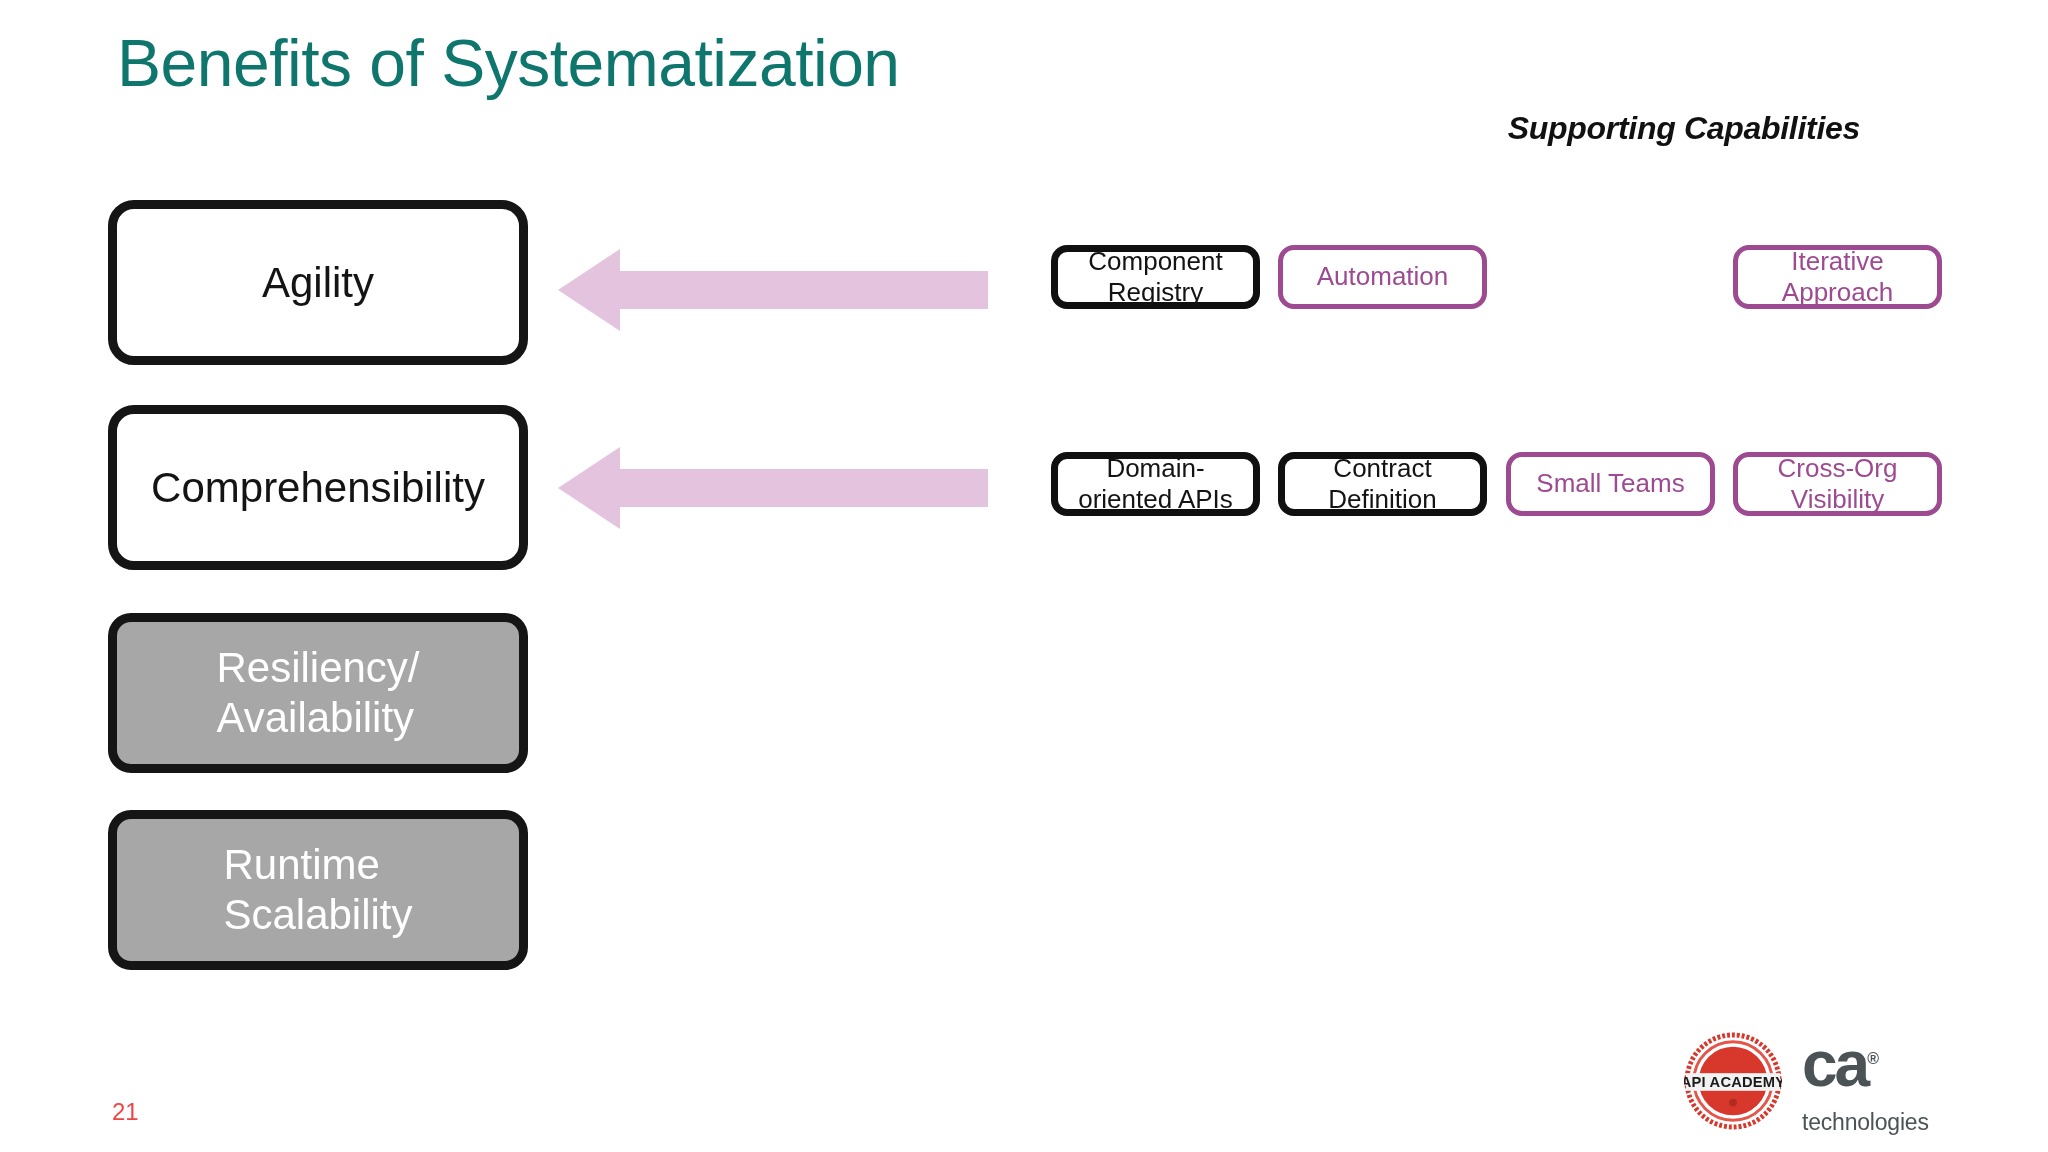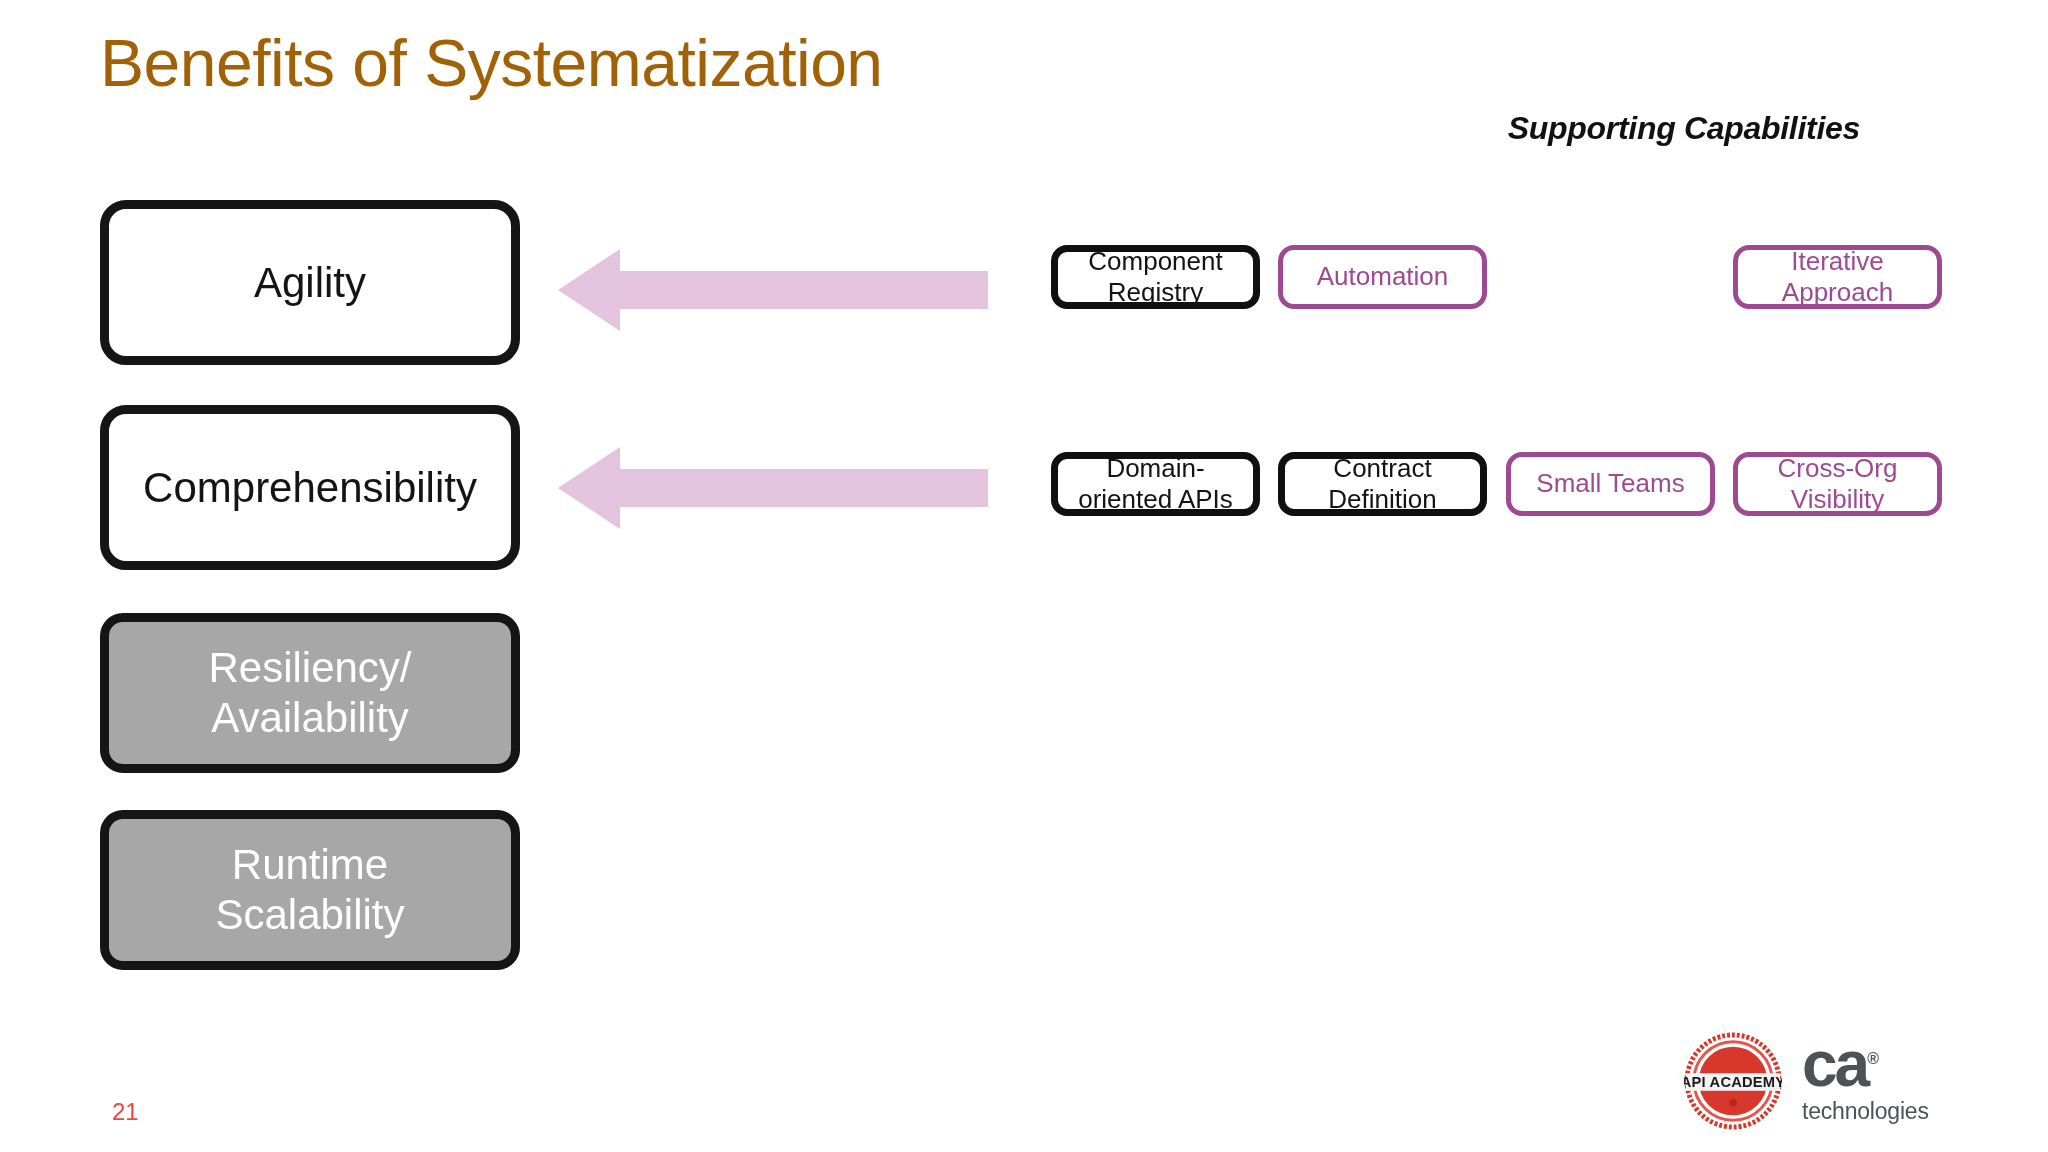--- a/index.html
+++ b/index.html
@@ -14,26 +14,26 @@
     position: relative;
     width: 2048px;
     height: 1152px;
     background: #ffffff;
     overflow: hidden;
   }
 
   
   .slide-title {
     position: absolute;
-    left: 100px;
+    left: 117px;
     top: 27px;
     font-size: 66px;
     line-height: 1.1;
     font-weight: 400;
-    color: #a16207;
+    color: #0f766e;
     letter-spacing: -0.5px;
     white-space: nowrap;
   }
 
   
   .section-heading {
     position: absolute;
     left: 1060px;
     top: 110px;
     width: 800px;
@@ -41,29 +41,28 @@
     font-size: 32px;
     font-weight: bold;
     font-style: italic;
     color: #111111;
     letter-spacing: -0.3px;
   }
 
   
   .benefit-box {
     position: absolute;
-    left: 100px;
+    left: 108px;
     width: 420px;
     box-sizing: border-box;
     border: 9px solid #151515;
     border-radius: 26px;
     display: flex;
     align-items: center;
     justify-content: center;
-    text-align: center;
     font-size: 42px;
     line-height: 1.18;
     font-weight: 400;
   }
   .benefit-box.white {
     background: #ffffff;
     color: #141414;
   }
   .benefit-box.gray {
     background: #a7a7a7;
@@ -158,21 +157,21 @@
   }
   .ca-reg {
     font-size: 16px;
     vertical-align: super;
     letter-spacing: 0;
   }
   .ca-sub {
     font-size: 23px;
     color: #4c5356;
     letter-spacing: -0.2px;
-    margin-top: 3px;
+    margin-top: 14px;
   }
 </style>
 </head>
 <body>
 
 <div id="slide">
 
   <div class="slide-title">Benefits of Systematization</div>
 
   <div class="section-heading">Supporting Capabilities</div>

